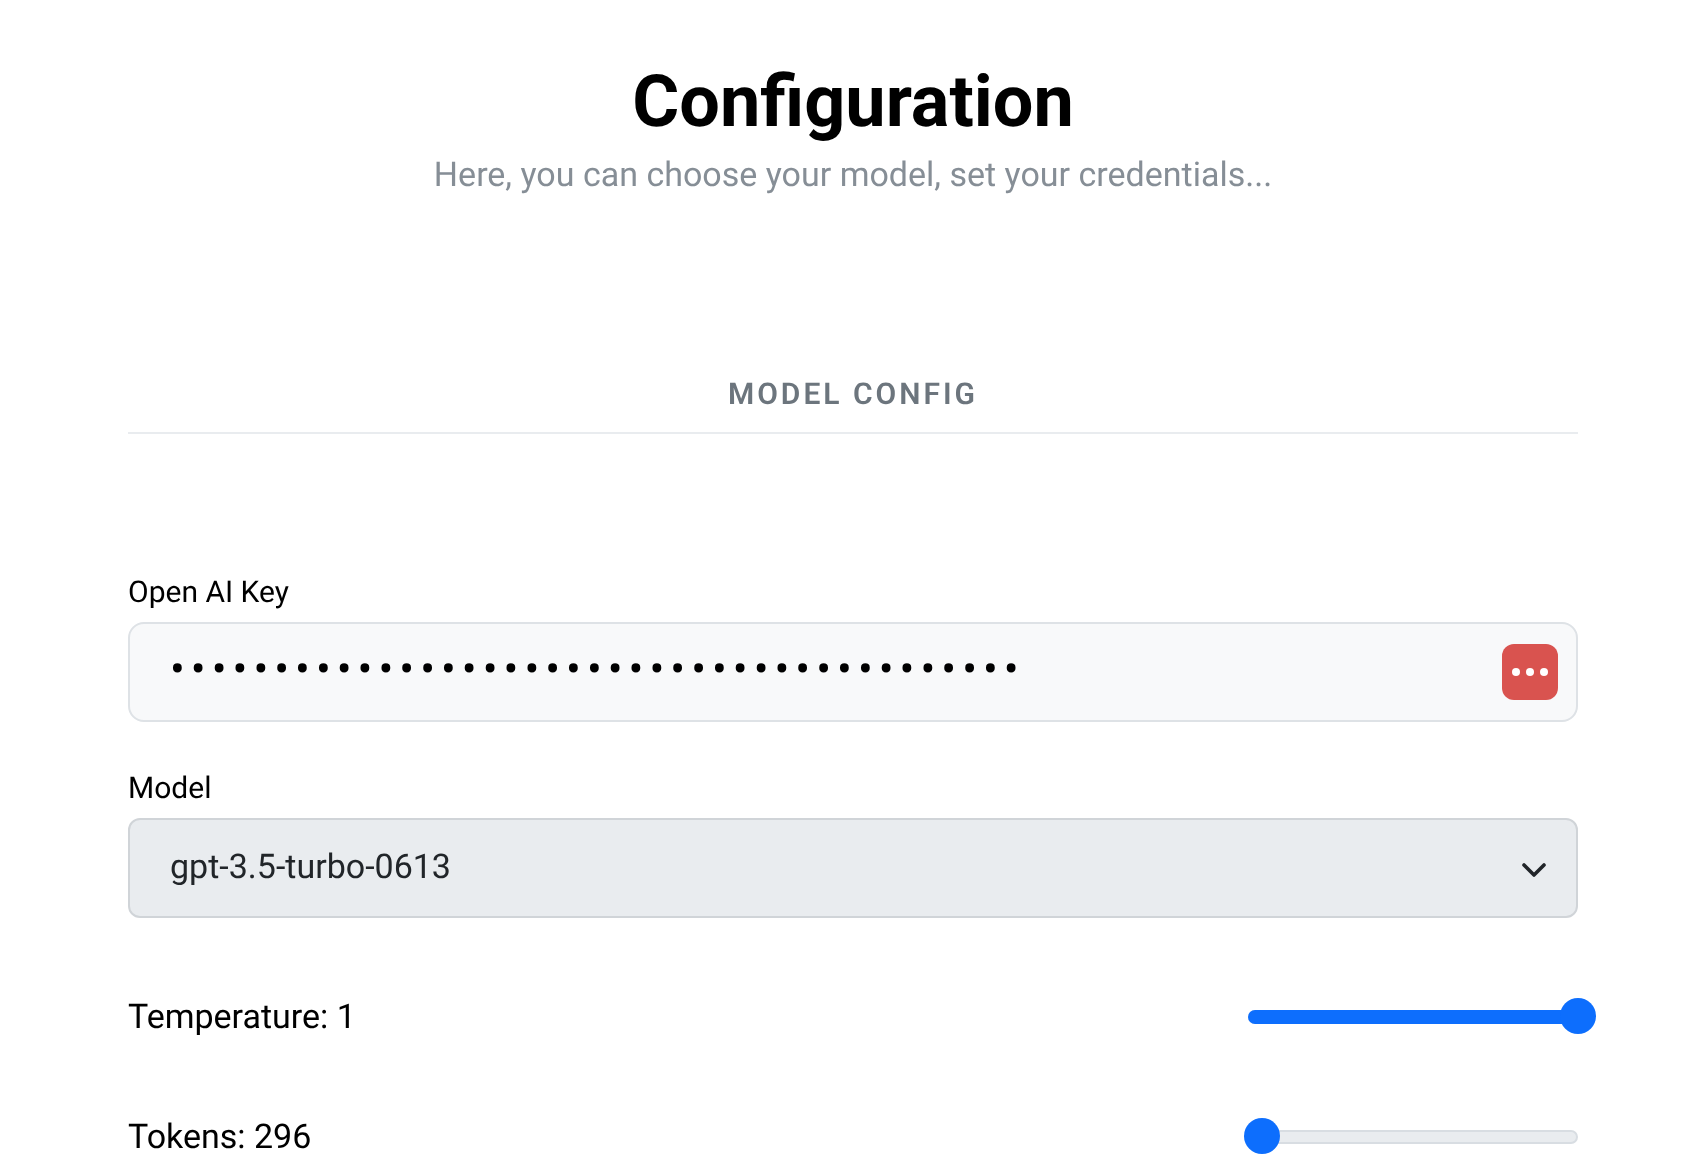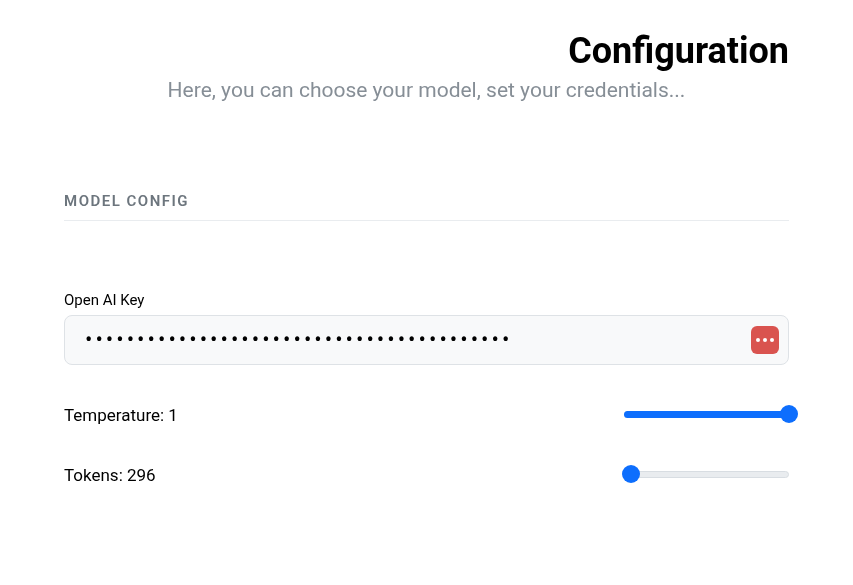--- a/index.html
+++ b/index.html
@@ -11,34 +11,34 @@
       font-family: -apple-system, BlinkMacSystemFont, "Segoe UI", Roboto, "Helvetica Neue", Arial, sans-serif;
       background: #ffffff;
       width: 853px;
       height: 585px;
       color: #212529;
     }
     .container {
       padding: 20px 64px 0 64px;
     }
     .page-title {
-      text-align: right;
+      text-align: center;
       font-size: 36px;
       font-weight: 700;
       color: #000;
       margin-top: 10px;
     }
     .page-subtitle {
       text-align: center;
-      font-size: 21px;
+      font-size: 17px;
       color: #868e96;
       margin-top: 6px;
     }
     .section-header {
-      text-align: left;
+      text-align: center;
       font-size: 15px;
       font-weight: 600;
       letter-spacing: 1.5px;
       color: #6c757d;
       margin-top: 90px;
       padding-bottom: 10px;
       border-bottom: 1px solid #e9ecef;
     }
     .field {
       margin-top: 24px;
@@ -174,20 +174,33 @@
     <div class="input-wrap">
       <input type="text" class="text-input" readonly="" value="•••••••••••••••••••••••••••••••••••••••••" style="">
       <button class="reveal-btn">
         <span class="dot"></span>
         <span class="dot"></span>
         <span class="dot"></span>
       </button>
     </div>
   </div>
 
+  <div class="field">
+    <label class="field-label">Model</label>
+    <div class="select-wrap">
+      <select class="select-input">
+        <option>gpt-3.5-turbo-0613</option>
+      </select>
+      <span class="select-caret">
+        <svg width="12" height="8" viewBox="0 0 12 8">
+            <path d="M1 1 L6 6 L11 1" stroke="#212529" stroke-width="1.8" fill="none" stroke-linecap="round" stroke-linejoin="round"></path>
+          </svg>
+      </span>
+    </div>
+  </div>
 
   <div class="slider-row">
     <span class="slider-label">Temperature: 1</span>
     <div class="slider-container">
       <div class="slider-track"></div>
       <div class="slider-fill" style="width:100%;"></div>
       <div class="slider-thumb" style="left:100%;"></div>
     </div>
   </div>
 

